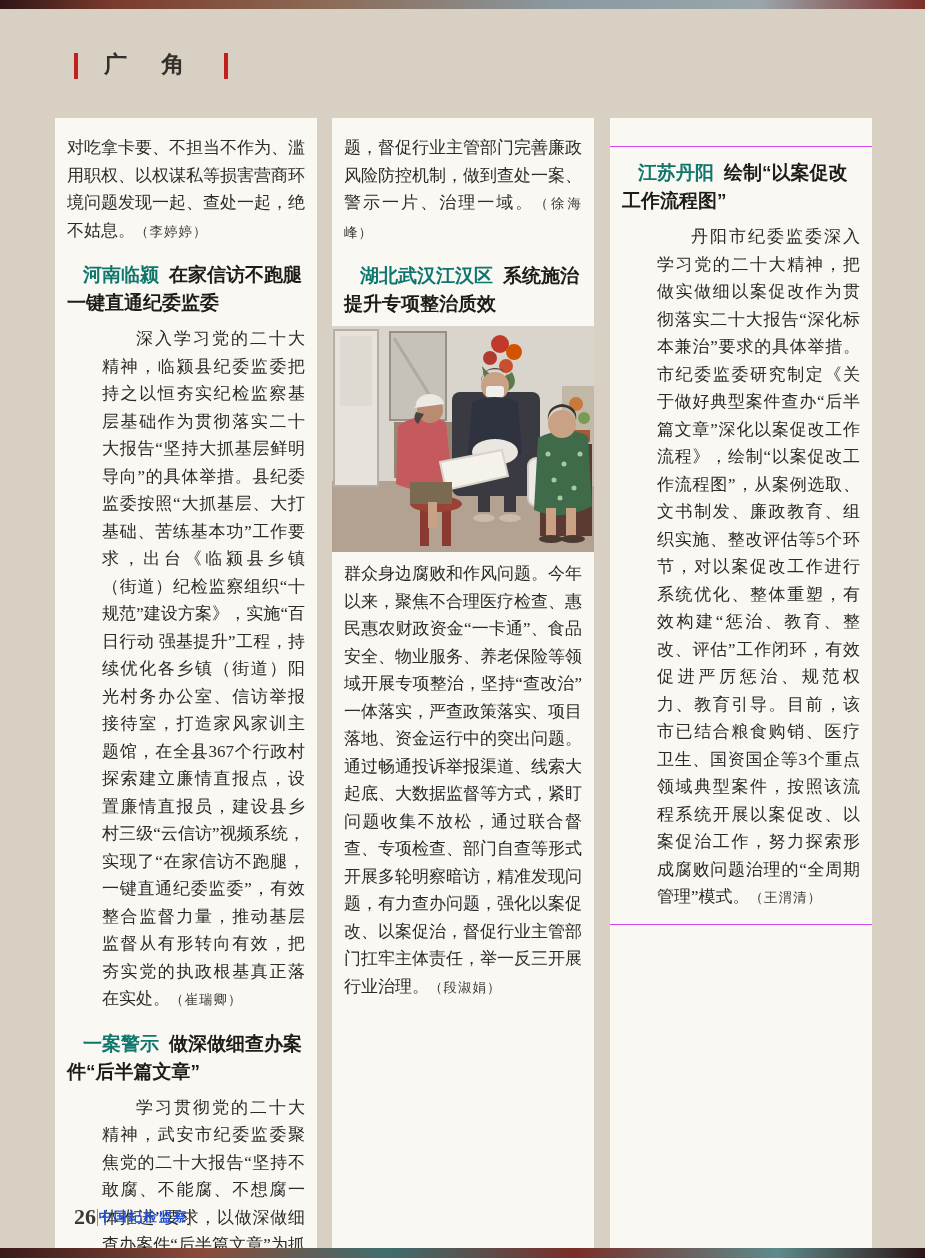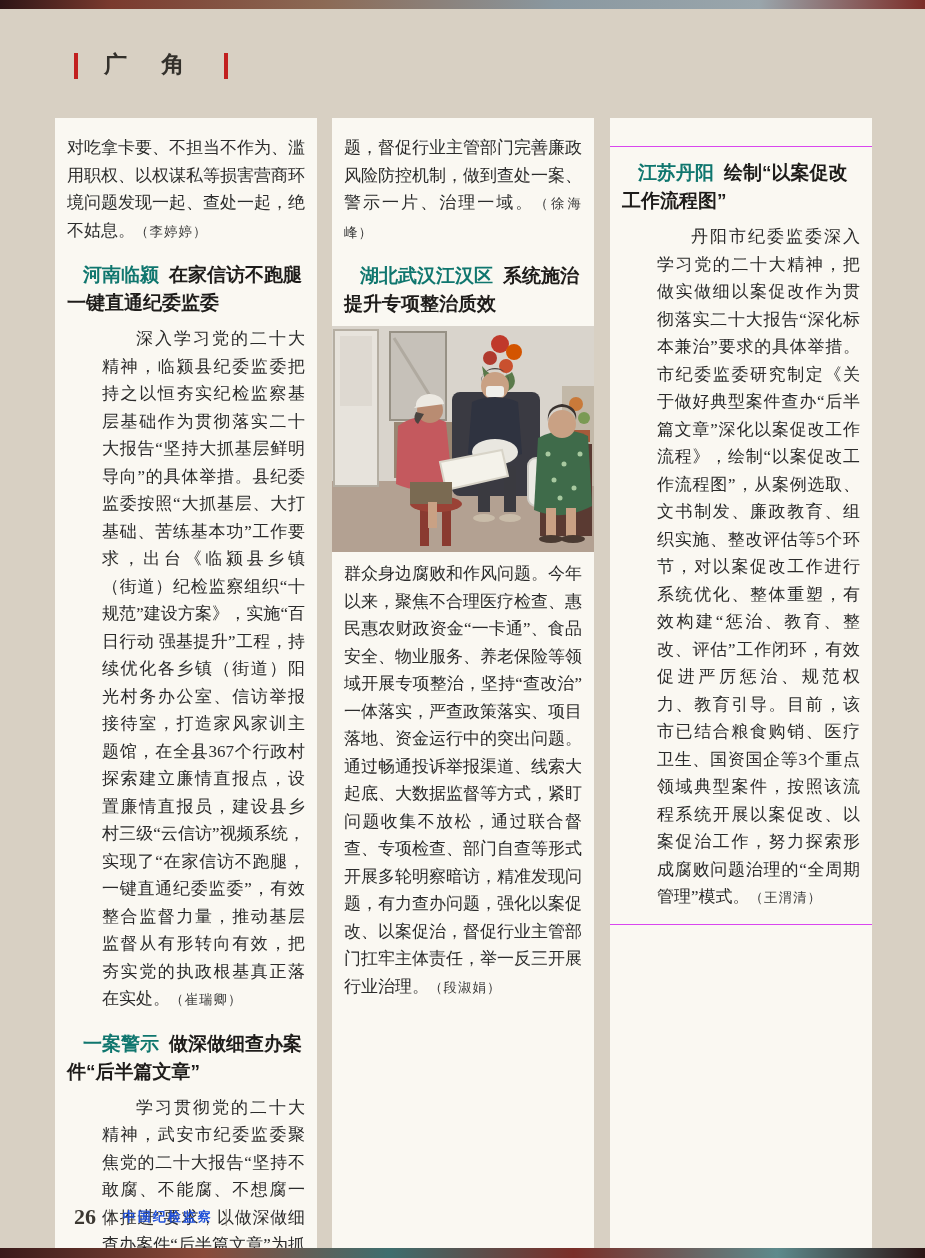--- a/index.html
+++ b/index.html
@@ -52,21 +52,21 @@
   .redbox{
     margin:12px -17px 14px -17px;
     border:1px solid #d946ef;
     padding:6px 16px 12px 16px;
     background:transparent;
   }
   .redbox h3.sec{margin-top:6px;}
   
   .page-footer{
     position:absolute;left:74px;top:1204px;
-    display:flex;align-items:center;gap:12px;color:#3c3832;
+    display:flex;align-items:center;gap:0;color:#3c3832;
   }
   .page-footer .pageno{font-size:22px;font-weight:bold;font-family:"Liberation Serif","DejaVu Serif",serif;}
   .page-footer .fsep{font-size:14px;color:#6a645c;transform:scaleY(1.3);}
   .page-footer .journal{
     font-family:"Liberation Sans","DejaVu Sans",sans-serif;
     font-size:13px;letter-spacing:2px;font-weight:bold;color:#1d4ed8;
   }
 </style>
 </head>
 <body>

